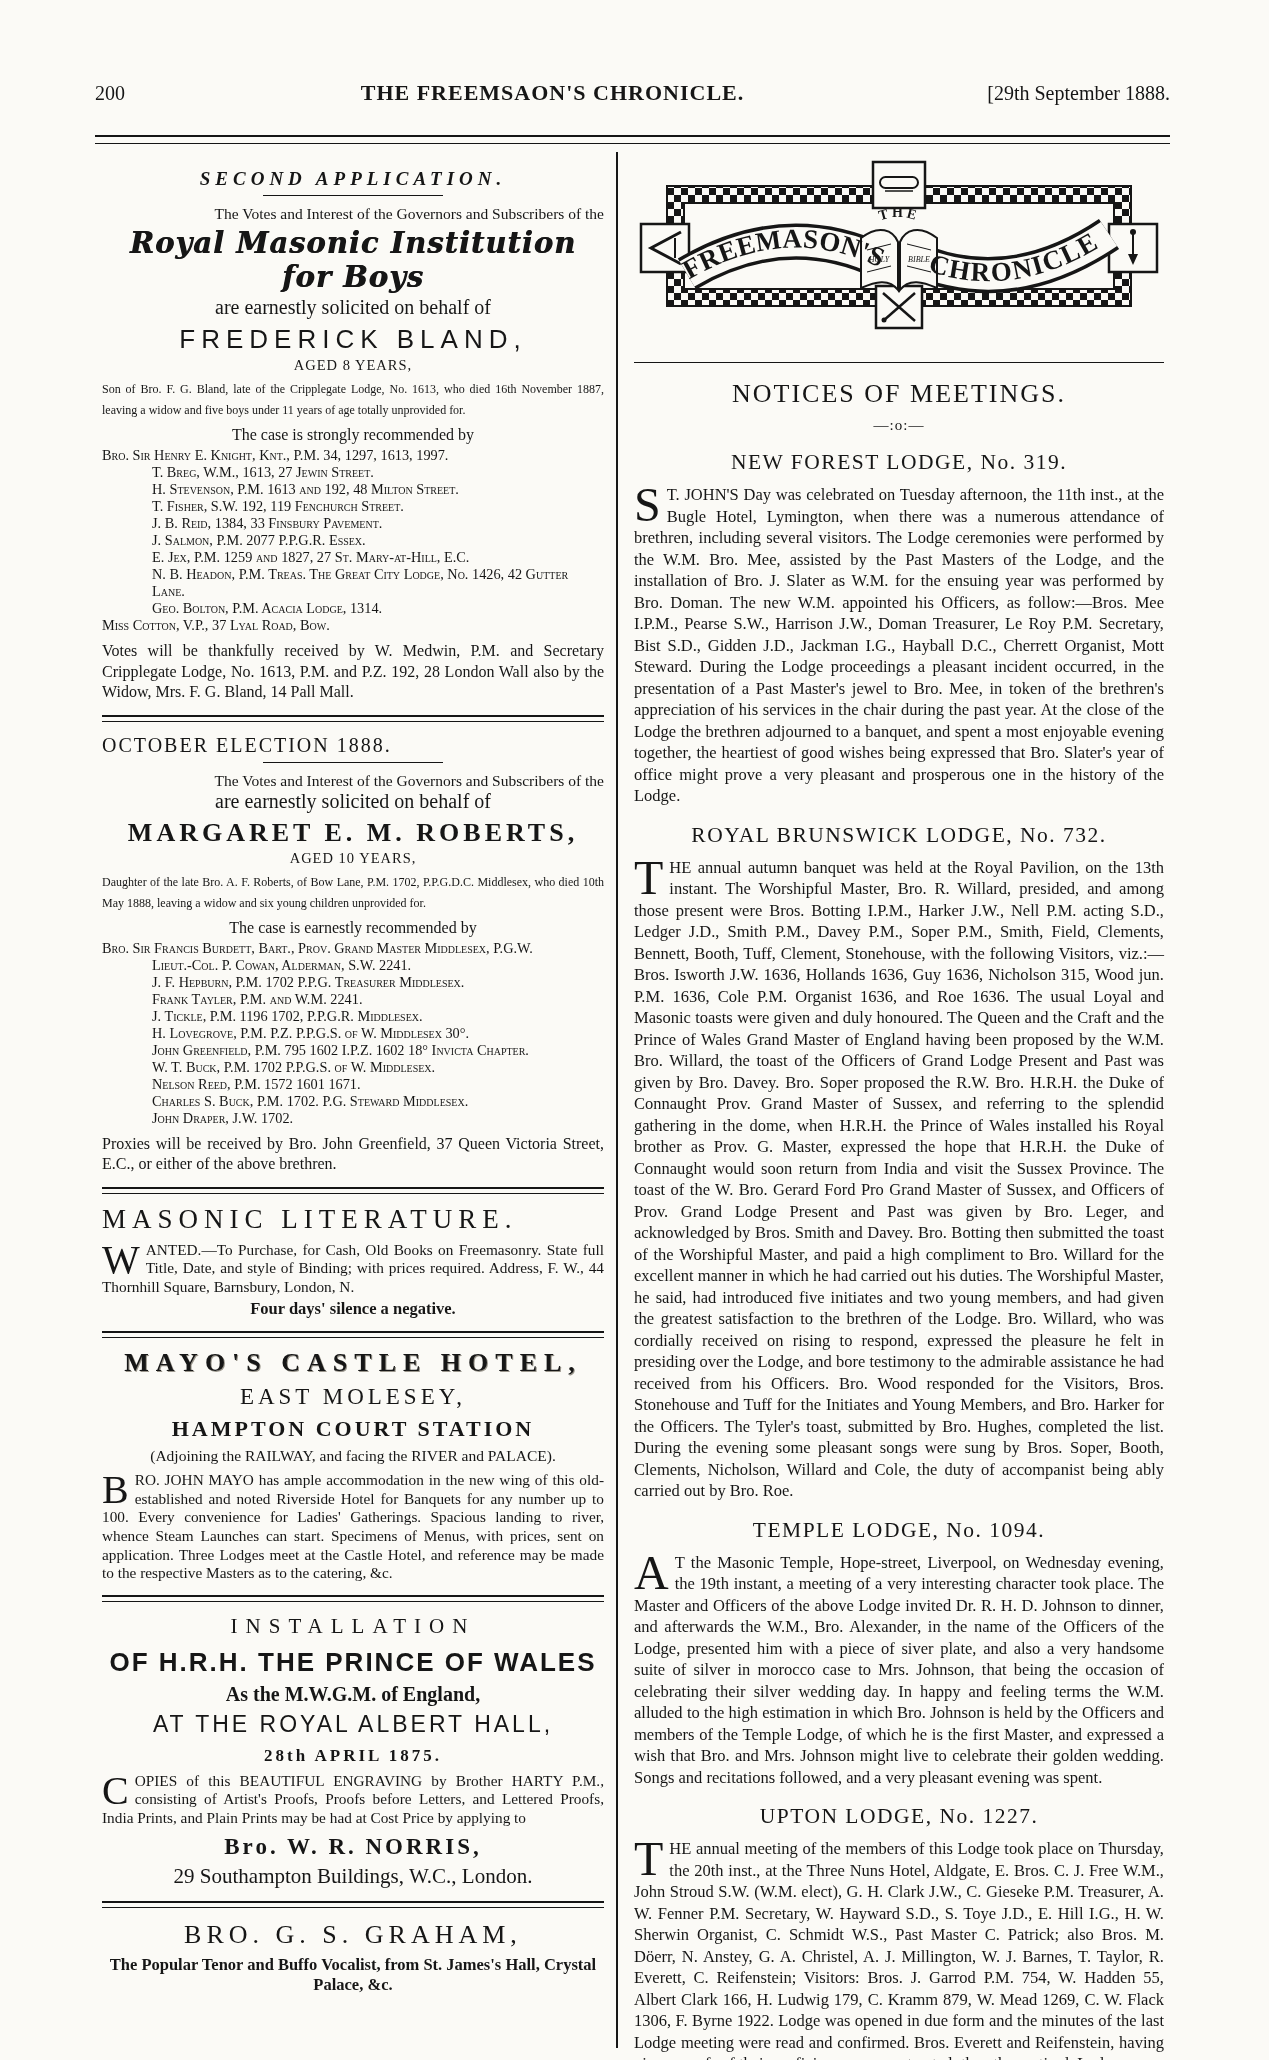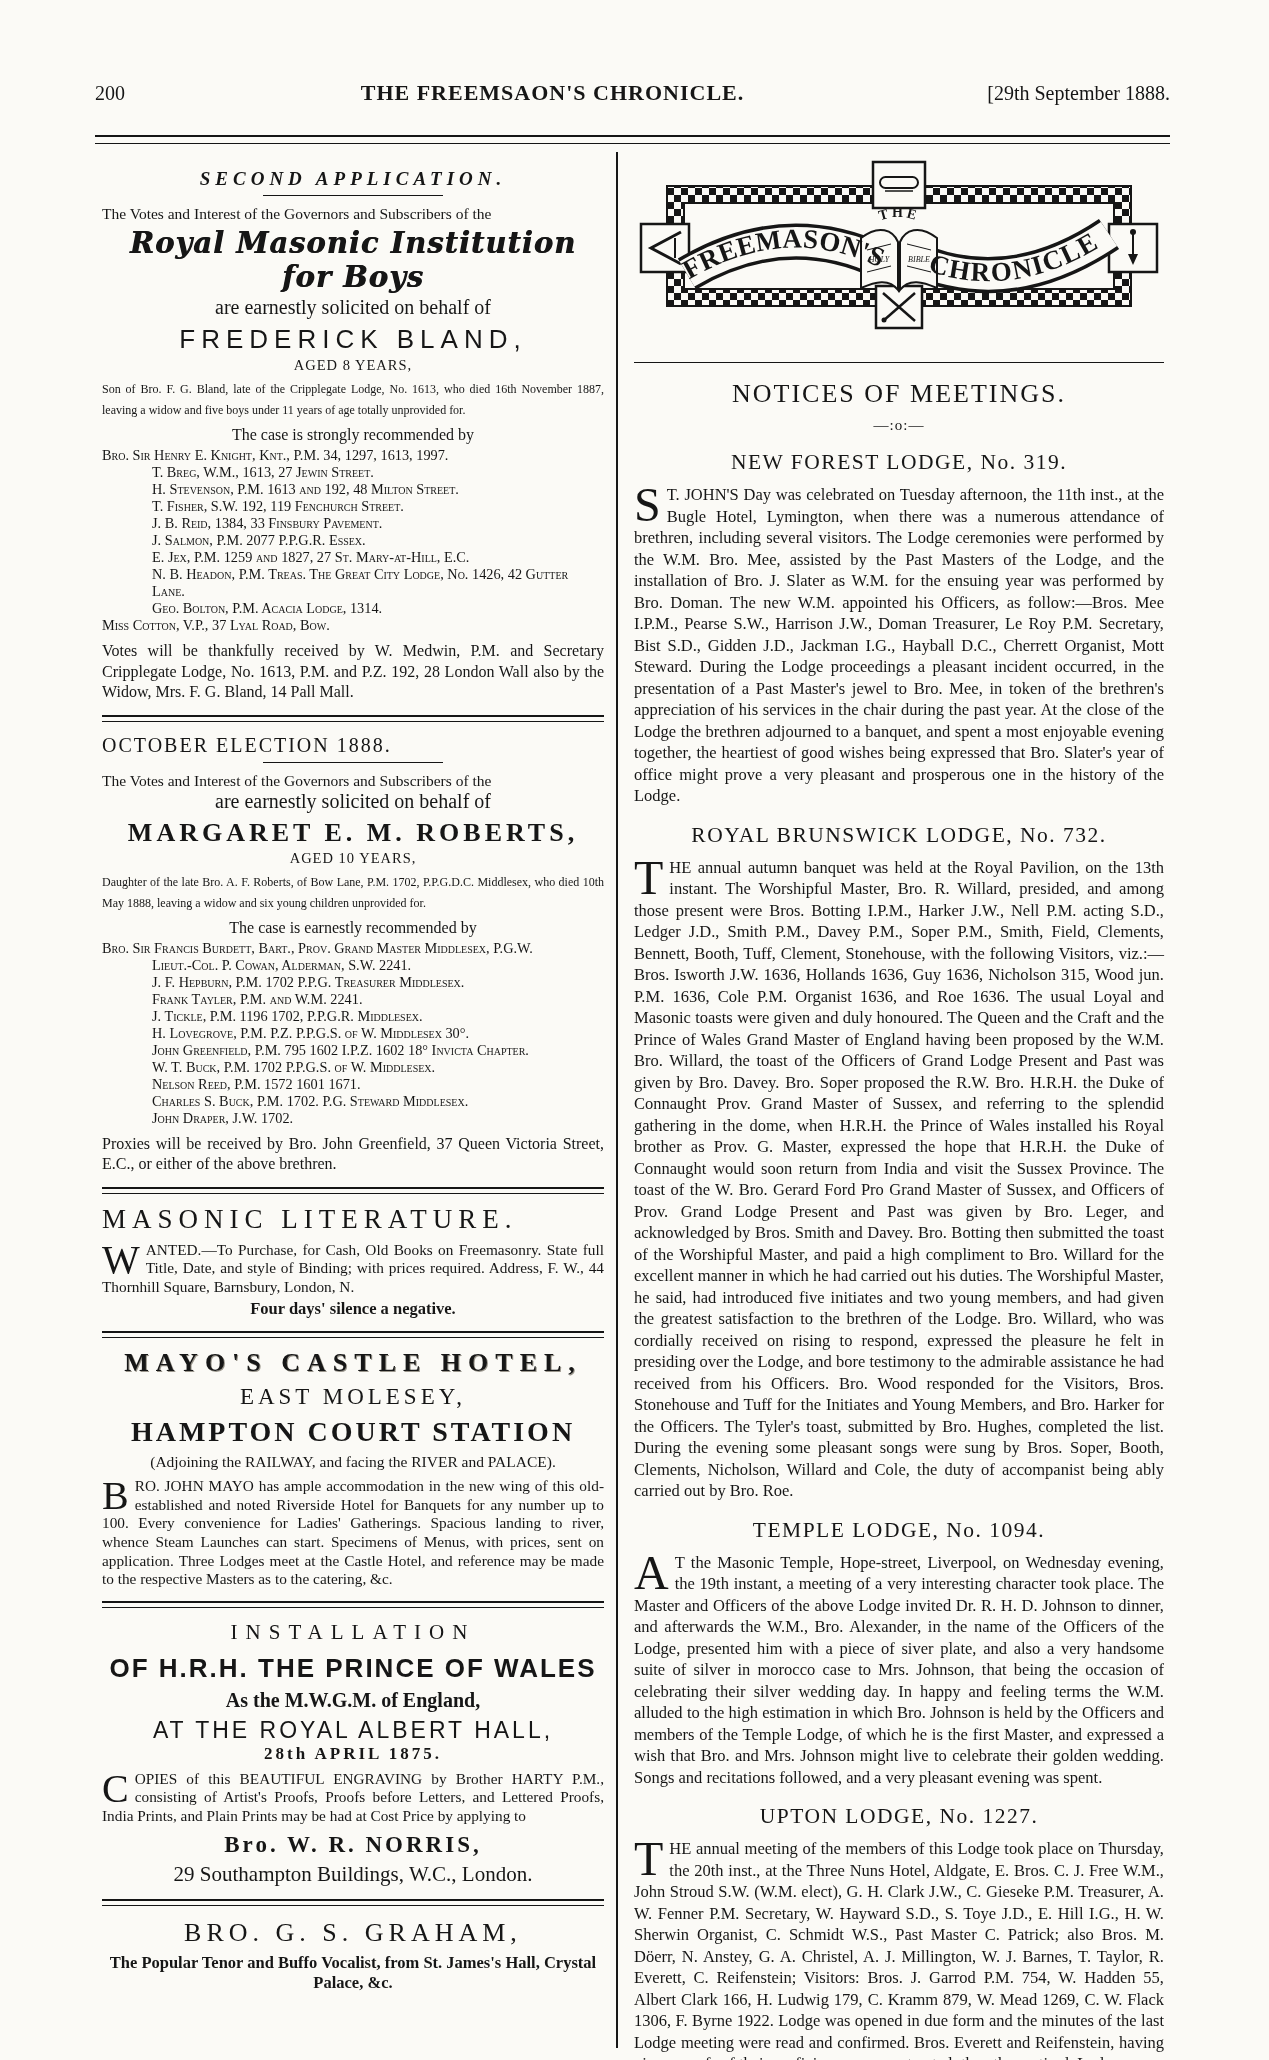--- a/index.html
+++ b/index.html
@@ -34,21 +34,21 @@
   .col-right{left:634px;width:530px;}
   .center{text-align:center;}
   p{margin:0;}
   
   .rule-thick{border-top:2.5px solid #151515;border-bottom:1px solid #151515;height:4px;margin:12px 0 10px;}
   .rule-one{border-top:1.6px solid #151515;margin:10px 0 8px;}
   .flourish{width:180px;border-top:1.6px solid #151515;margin:5px auto 9px;}
   
   .h-spread{font-size:19px;letter-spacing:5px;text-align:center;margin-top:12px;font-weight:bold;font-style:italic;}
   .h-plain{font-size:20px;letter-spacing:2px;text-align:left;margin-top:12px;}
-  .intro-line{font-size:15.5px;text-align:left;margin-top:2px;}
+  .intro-line{font-size:15.5px;text-align:right;margin-top:2px;}
   .blackletter{
     font-family:"DejaVu Serif", serif;font-weight:bold;font-style:italic;
     font-size:29px;text-align:center;letter-spacing:1px;margin:3px 0 2px;
     text-shadow:0.6px 0 0 currentColor;
   }
   .behalf{font-size:20px;text-align:center;}
   .cand-name{font-family:"Liberation Sans", sans-serif;font-size:26px;letter-spacing:6px;text-align:center;margin:5px 0 2px;}
   .cand-name.serif{font-family:"Liberation Serif", serif;letter-spacing:4px;font-weight:bold;}
   .aged{font-size:14.5px;text-align:center;letter-spacing:1px;margin-bottom:5px;font-variant:small-caps;}
   .case-text{font-size:12px;line-height:21px;text-align:justify;}
@@ -57,27 +57,27 @@
   .rec-list .indent{padding-left:50px;}
   .votes{font-size:16px;line-height:20.5px;text-align:justify;margin-top:7px;}
   .dc{float:left;font-size:46px;line-height:37px;padding:2px 6px 0 0;}
   .small-ad{font-size:15.3px;line-height:18.6px;text-align:justify;}
   .ad-center{font-size:16.5px;text-align:center;font-weight:bold;margin-top:3px;}
   .mayo-title{
     font-size:26px;font-weight:bold;letter-spacing:7px;text-align:center;margin-top:10px;
     text-shadow:1px 1px 0 #9a968c;
   }
   .mayo-l2{font-size:23px;letter-spacing:4px;text-align:center;margin-top:6px;}
-  .mayo-l3{font-size:28px;letter-spacing:3px;font-weight:bold;text-align:center;margin-top:6px;}
+  .mayo-l3{font-size:22px;letter-spacing:3px;font-weight:bold;text-align:center;margin-top:6px;}
   .mayo-l4{font-size:15.5px;text-align:center;margin:5px 0 6px;}
   .inst-1{font-size:21px;letter-spacing:8px;text-align:center;margin-top:12px;}
   .inst-2{font-family:"Liberation Sans", sans-serif;font-weight:bold;font-size:26px;letter-spacing:2px;text-align:center;margin-top:8px;}
   .inst-3{font-size:20px;font-weight:bold;text-align:center;margin-top:5px;}
   .inst-4{font-family:"Liberation Sans", sans-serif;font-size:23px;letter-spacing:3px;text-align:center;margin-top:5px;}
-  .inst-5{font-size:17px;letter-spacing:3px;font-weight:bold;text-align:center;margin:0 0 6px;}
+  .inst-5{font-size:17px;letter-spacing:3px;font-weight:bold;text-align:center;margin:8px 0 6px;}
   .agent-name{font-size:23px;letter-spacing:3px;font-weight:bold;text-align:center;margin-top:6px;}
   .agent-addr{font-size:21px;text-align:center;margin-top:4px;}
   .graham-name{font-size:26px;letter-spacing:5px;text-align:center;margin-top:12px;}
   .graham-l2{font-size:16.5px;font-weight:bold;text-align:center;margin-top:5px;line-height:20px;}
   
   .masthead-wrap{margin:4px auto 0;width:520px;}
   .notices-h{font-size:26px;letter-spacing:2px;text-align:center;margin-top:16px;}
   .o-divider{font-size:15px;text-align:center;margin:8px 0 2px;letter-spacing:1px;}
   .lodge-title{font-size:21.5px;letter-spacing:1.5px;text-align:center;margin:16px 0 9px;}
   .lodge-body{font-size:16.5px;line-height:21.5px;text-align:justify;}

